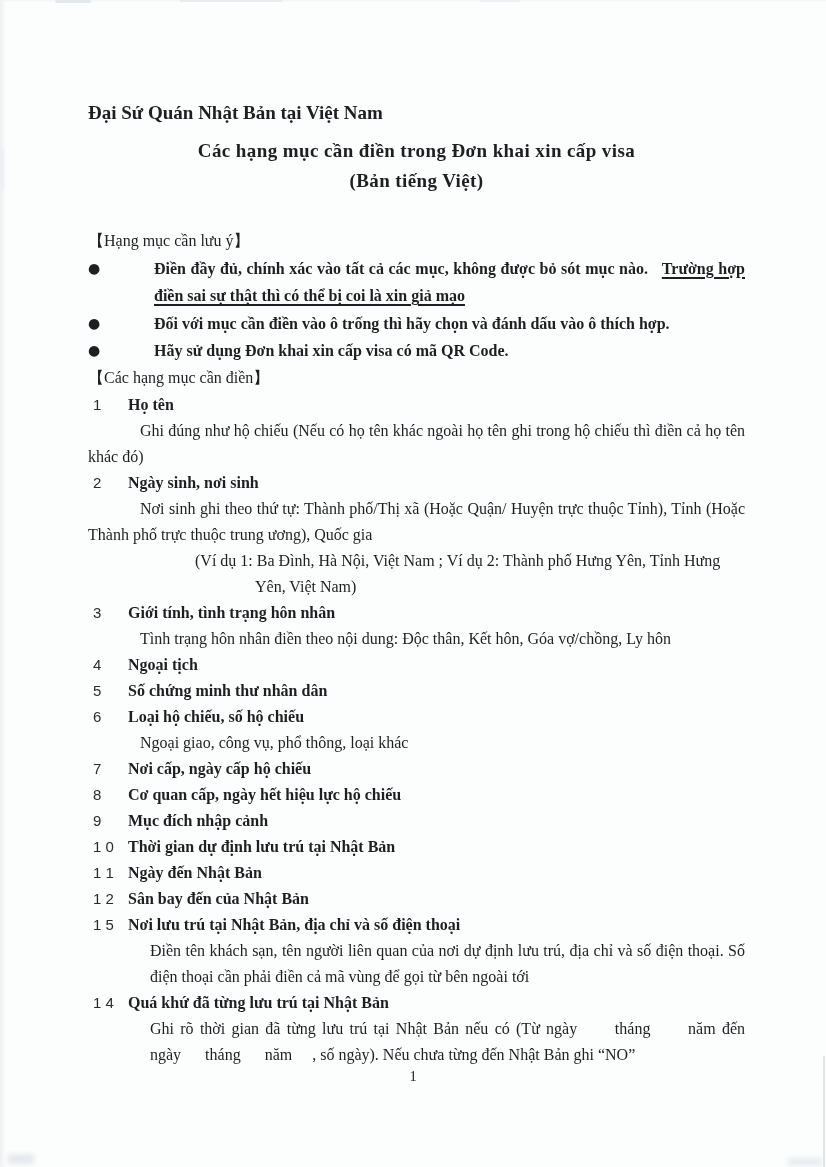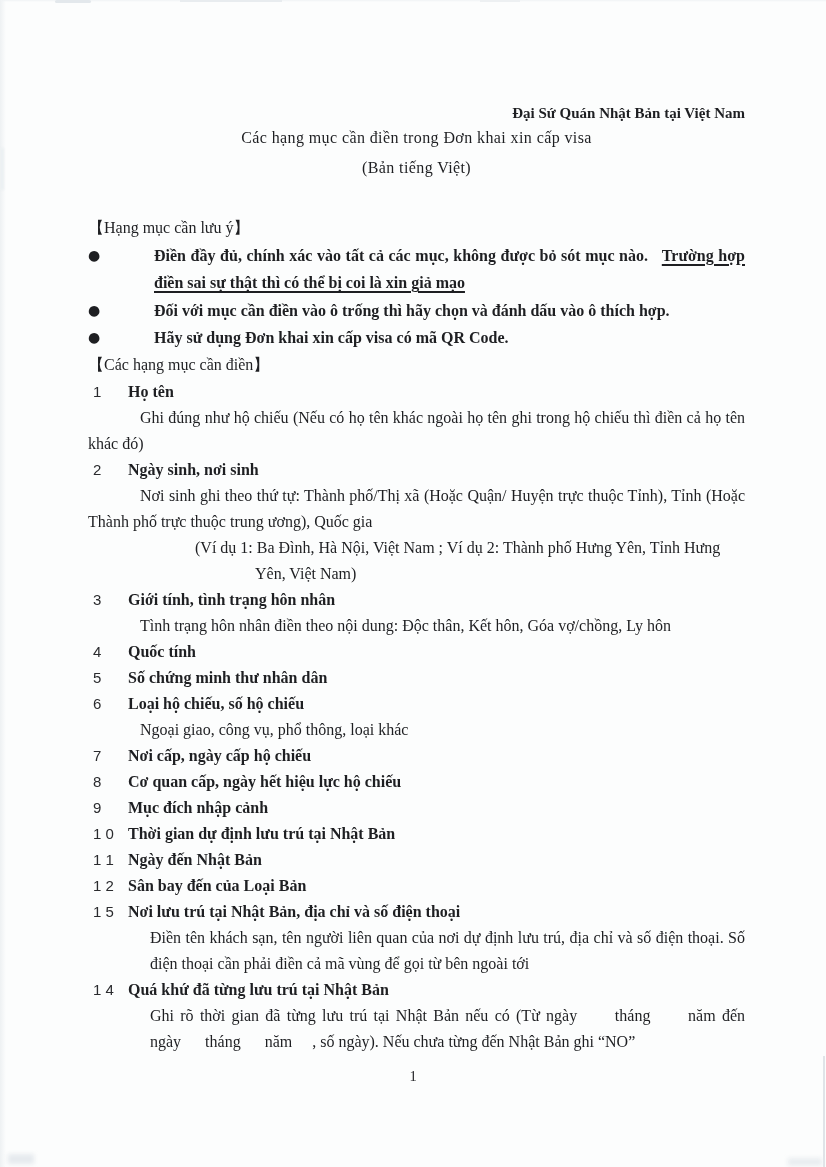--- a/index.html
+++ b/index.html
@@ -9,22 +9,22 @@
     width:826px; height:1167px;
     margin:0 auto;
     background:#fcfdfd;
     color:#1e1f22;
     font-family:"Liberation Serif","DejaVu Serif",serif;
     font-size:16px;
     overflow:hidden;
     padding:103px 81px 0 88px;
   }
   
-  .doc-header { text-align:right; font-weight:bold; font-size:15px; line-height:20px; }
-  .doc-title  { text-align:center; font-weight:normal; font-size:16px;
+  .doc-header { text-align:left; font-weight:bold; font-size:19px; line-height:20px; }
+  .doc-title  { text-align:center; margin-top:13px; font-weight:bold; font-size:19px;
                 line-height:30px; letter-spacing:0.4px; }
   
   .notes { margin-top:31px; line-height:27.5px; }
   .section-head { font-weight:normal; }
   .bullet { display:flex; font-weight:bold; }
   .bullet .marker { flex:none; width:23px; font-size:14px;
                     font-family:"DejaVu Sans","Liberation Sans",sans-serif; }
   .bullet .btext  { flex:1; text-align:justify;margin-left:43px; }
   .ul { text-decoration:underline; text-underline-offset:3px; text-decoration-thickness:1.5px; }
   
@@ -113,21 +113,21 @@
     <div class="desc-example">(Ví dụ 1: Ba Đình, Hà Nội, Việt Nam ; Ví dụ 2: Thành phố Hưng Yên, Tỉnh Hưng Yên, Việt Nam)</div>
 
     <div class="item">
       <span class="num">3</span>
       <span class="label">Giới tính, tình trạng hôn nhân</span>
     </div>
     <div class="desc-hang">Tình trạng hôn nhân điền theo nội dung: Độc thân, Kết hôn, Góa vợ/chồng, Ly hôn</div>
 
     <div class="item">
       <span class="num">4</span>
-      <span class="label">Quốc tính</span>
+      <span class="label">Ngoại tịch</span>
     </div>
 
     <div class="item">
       <span class="num">5</span>
       <span class="label">Số chứng minh thư nhân dân</span>
     </div>
 
     <div class="item">
       <span class="num">6</span>
       <span class="label">Loại hộ chiếu, số hộ chiếu</span>
@@ -154,21 +154,21 @@
       <span class="label">Thời gian dự định lưu trú tại Nhật Bản</span>
     </div>
 
     <div class="item">
       <span class="num">1 1</span>
       <span class="label">Ngày đến Nhật Bản</span>
     </div>
 
     <div class="item">
       <span class="num">1 2</span>
-      <span class="label">Sân bay đến của Loại Bản</span>
+      <span class="label">Sân bay đến của Nhật Bản</span>
     </div>
 
     <div class="item">
       <span class="num">1 5</span>
       <span class="label">Nơi lưu trú tại Nhật Bản, địa chỉ và số điện thoại</span>
     </div>
     <div class="desc-block">Điền tên khách sạn, tên người liên quan của nơi dự định lưu trú, địa chỉ và số điện thoại. Số điện thoại cần phải điền cả mã vùng để gọi từ bên ngoài tới</div>
 
     <div class="item">
       <span class="num">1 4</span>

